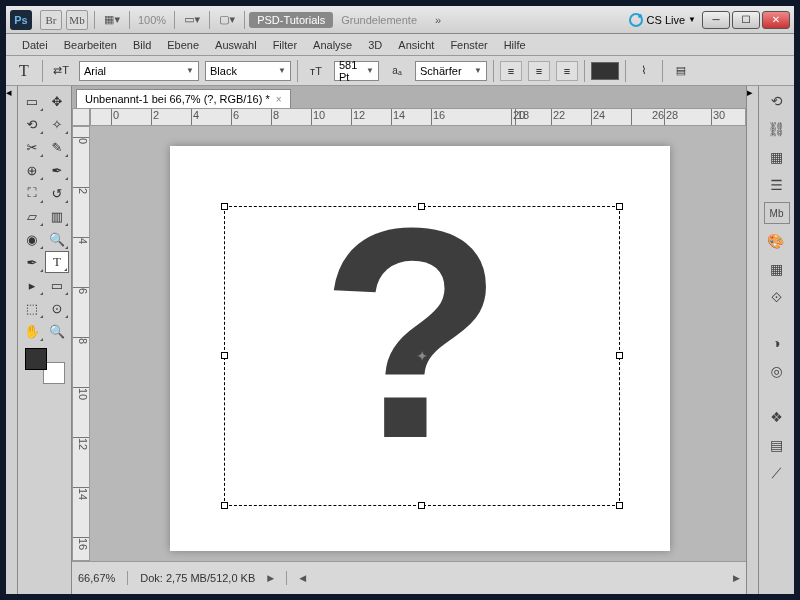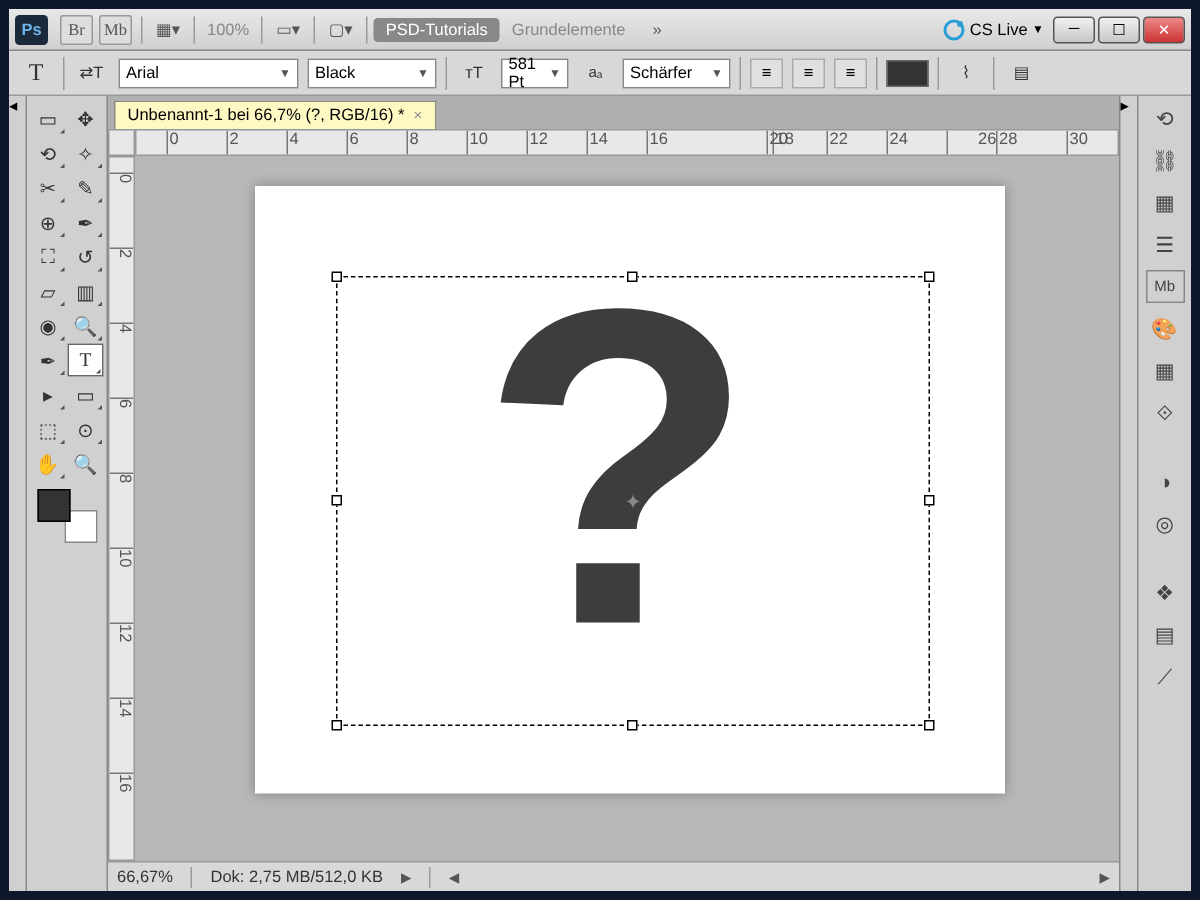--- a/index.html
+++ b/index.html
@@ -49,38 +49,38 @@
 .fg { position: absolute; width: 22px; height: 22px; background: #333; border: 1px solid #000; top: 0; left: 0; }
 .bg { position: absolute; width: 22px; height: 22px; background: #fff; border: 1px solid #888; bottom: 0; right: 0; }
 
 .left-dock { width: 12px; background: #d0d0d0; border-right: 1px solid #888; }
 .right-dock { width: 12px; background: #d0d0d0; border-left: 1px solid #888; }
 .panels { width: 36px; background: #d0d0d0; border-left: 1px solid #888; padding: 4px 0; display: flex; flex-direction: column; align-items: center; gap: 6px; }
 .panel-icon { width: 26px; height: 22px; display: flex; align-items: center; justify-content: center; color: #444; font-size: 14px; }
 
 .doc-area { flex: 1; display: flex; flex-direction: column; background: #b8b8b8; }
 .doc-tab-row { height: 22px; background: #b0b0b0; display: flex; align-items: flex-end; padding-left: 4px; }
-.doc-tab { background: #fef9c3; border: 1px solid #888; border-bottom: none; padding: 3px 8px; display: flex; align-items: center; gap: 6px; }
+.doc-tab { background: #ffffff; border: 1px solid #888; border-bottom: none; padding: 3px 8px; display: flex; align-items: center; gap: 6px; }
 .doc-tab .x { color: #888; font-size: 10px; }
 .ruler-corner { width: 18px; height: 18px; background: #e8e8e8; border: 1px solid #999; }
 .ruler-h { height: 18px; background: #e8e8e8; border: 1px solid #999; position: relative; overflow: hidden; font-size: 8px; color: #555; }
 .ruler-v { width: 18px; background: #e8e8e8; border: 1px solid #999; position: relative; overflow: hidden; font-size: 8px; color: #555; }
 .ruler-h .tick { position: absolute; top: 0; border-left: 1px solid #777; height: 100%; padding-left: 1px; }
 .ruler-v .tick { position: absolute; left: 0; border-top: 1px solid #777; width: 100%; padding-top: 0; text-align: left; writing-mode: vertical-rl; }
 .doc-body { flex: 1; display: flex; }
 .canvas-wrap { flex: 1; position: relative; background: #b8b8b8; overflow: hidden; }
 .ruler-row { display: flex; }
 .canvas { position: absolute; background: #fff; box-shadow: 0 0 8px rgba(0,0,0,0.3); }
 .sel-box { position: absolute; border: 1px dashed #000; }
 .handle { position: absolute; width: 7px; height: 7px; background: #fff; border: 1px solid #000; }
 .qmark { position: absolute; font-size: 300px; font-weight: bold; color: #3d3d3d; font-family: Arial; line-height: 0.75; }
 .anchor { position: absolute; width: 12px; height: 12px; display:flex; align-items:center; justify-content:center; color:#888; font-size:14px; }
 
 
-.statusbar { height: 20px; background: #d8d8d8; border-top: 1px solid #999; display: flex; align-items: center; padding: 0 6px; gap: 12px; color: #333; }
+.statusbar { height: 33px; background: #d8d8d8; border-top: 1px solid #999; display: flex; align-items: center; padding: 0 6px; gap: 12px; color: #333; }
 .status-sep { width: 1px; height: 14px; background: #999; }
 .sb-arrow { font-size: 9px; color: #555; }
 </style>
 </head>
 <body>
 
 <div class="window">
 
   <div class="titlebar">
     <div class="ps-logo">Ps</div>
@@ -104,20 +104,33 @@
       <span>CS Live</span>
       <span style="font-size:8px;margin-left:3px">▼</span>
     </div>
     <div class="win-btns">
       <div class="win-btn win-min">─</div>
       <div class="win-btn win-max">☐</div>
       <div class="win-btn win-close">✕</div>
     </div>
   </div>
 
+  <div class="menubar">
+    <div class="menu-item">Datei</div>
+    <div class="menu-item">Bearbeiten</div>
+    <div class="menu-item">Bild</div>
+    <div class="menu-item">Ebene</div>
+    <div class="menu-item">Auswahl</div>
+    <div class="menu-item">Filter</div>
+    <div class="menu-item">Analyse</div>
+    <div class="menu-item">3D</div>
+    <div class="menu-item">Ansicht</div>
+    <div class="menu-item">Fenster</div>
+    <div class="menu-item">Hilfe</div>
+  </div>
 
   <div class="optbar">
     <div class="opt-icon" style="font-family:serif;font-size:16px">T</div>
     <div class="opt-sep"></div>
     <div class="opt-icon">⇄T</div>
     <div class="opt-select" style="width:120px">
         <span>Arial</span>
         <span class="caret">▼</span>
       </div>
     <div class="opt-select" style="width:86px">

